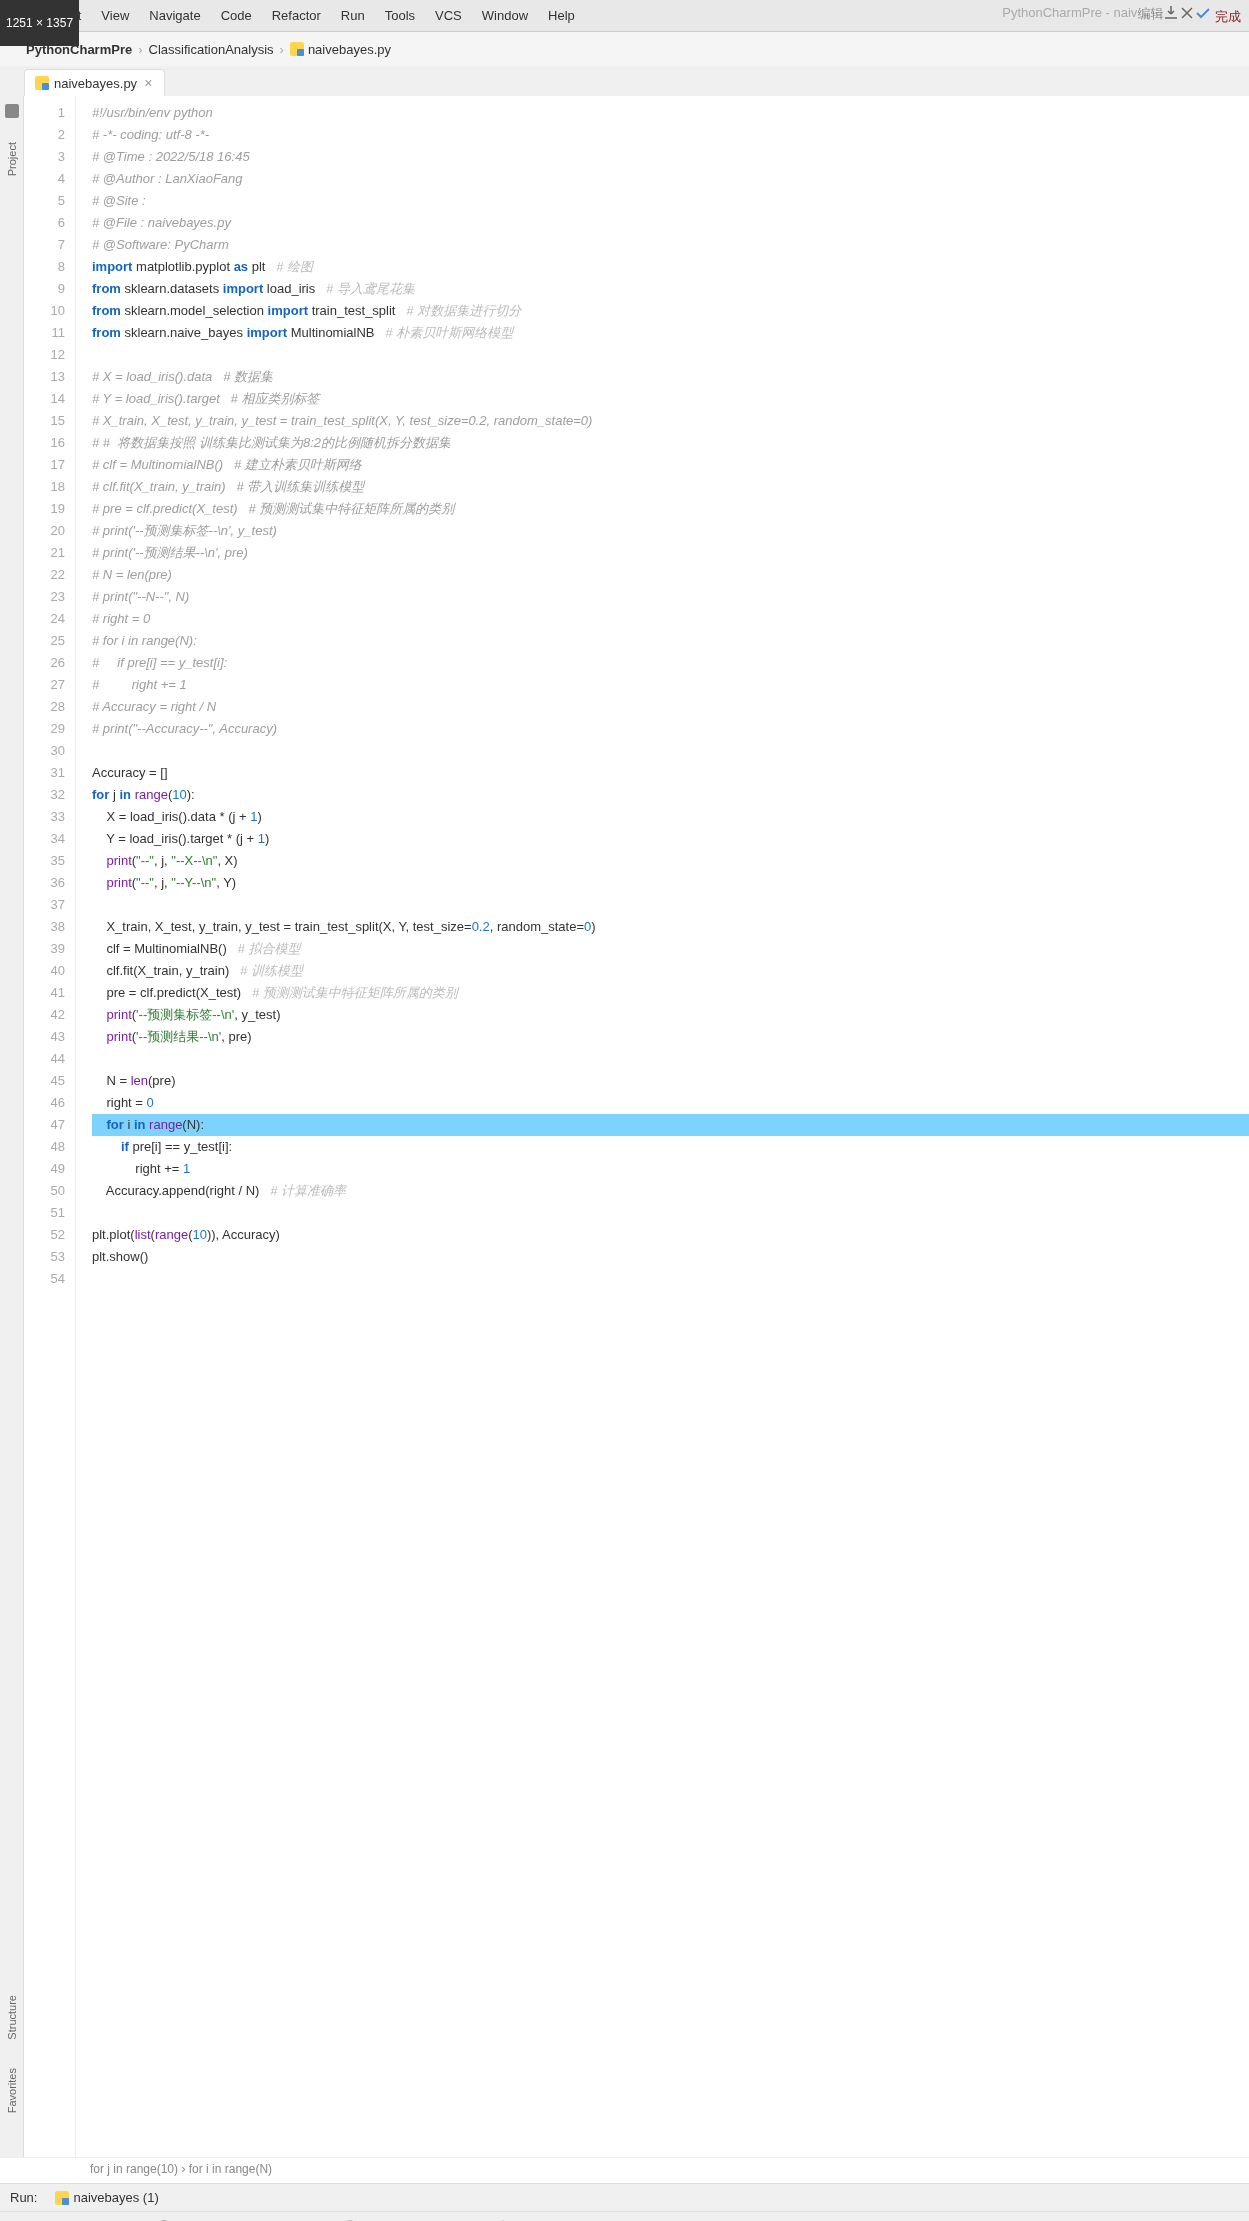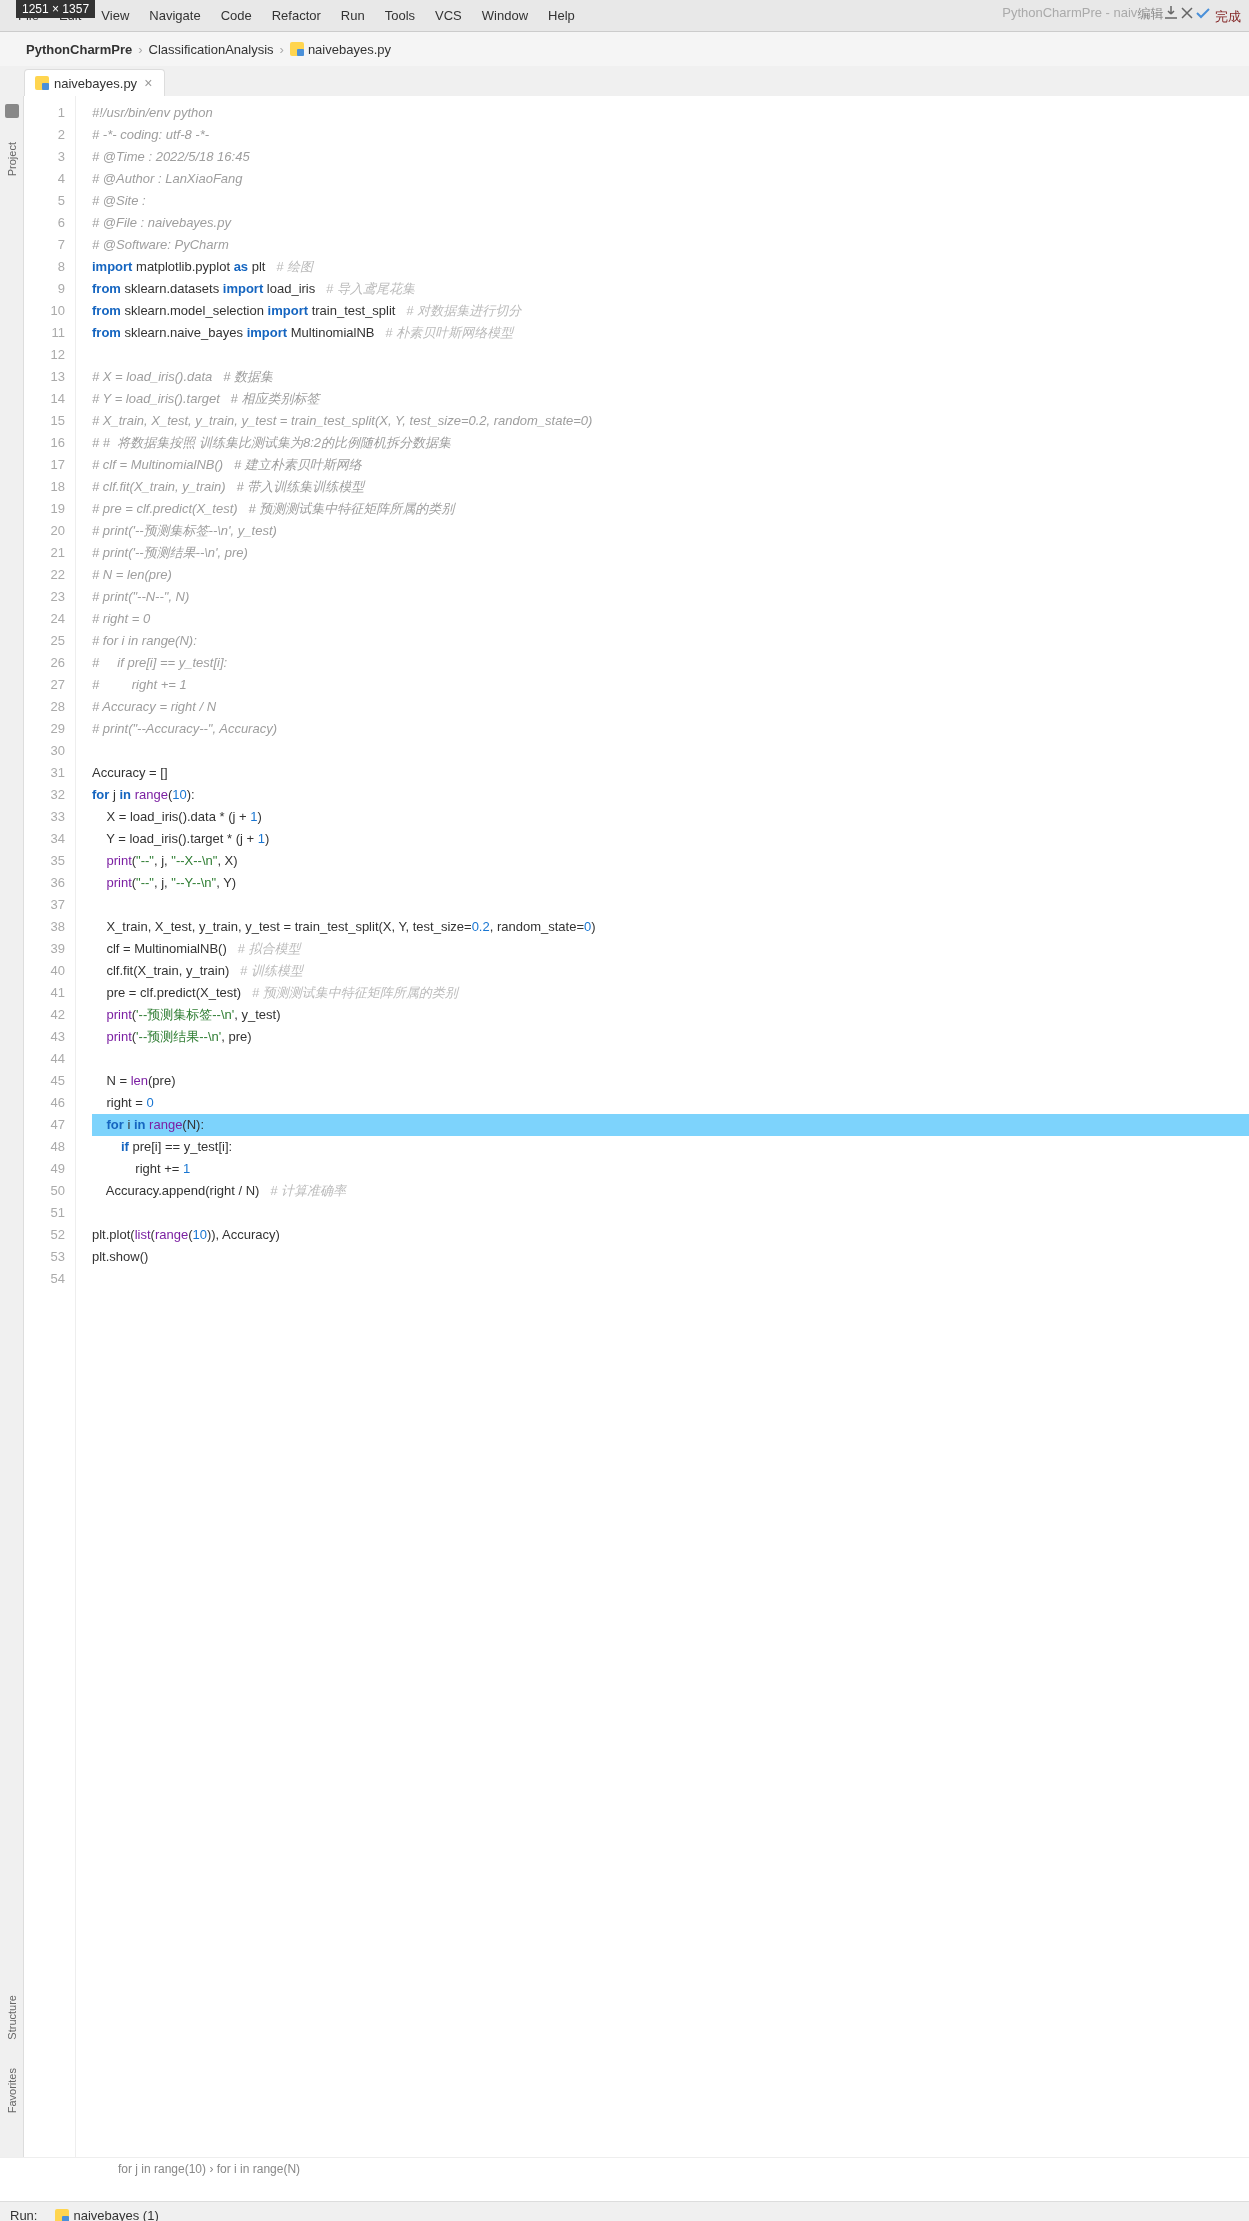--- a/index.html
+++ b/index.html
@@ -1,17 +1,17 @@
 <!DOCTYPE html>
 <html><head>
 <meta charset="utf-8">
 <style>
 *{margin:0;padding:0;box-sizing:border-box;font-family:-apple-system,"Segoe UI",sans-serif;font-size:13px}
 body{background:#f5f5f5;color:#333;width:1249px;height:2221px;overflow:hidden;transform-origin:top left}
-.dim-badge{position:absolute;top:0;left:16px;background:#333;color:#fff;padding:2px 6px;font-size:12px;z-index:100}
+.dim-badge{position:absolute;top:0;left:0;background:#333;color:#fff;padding:16px 6px;font-size:12px;z-index:100}
 .menubar{background:#e8e8e8;height:32px;display:flex;align-items:center;padding:0 8px;border-bottom:1px solid #ccc}
 .menubar-left{display:flex;gap:0}
 .menu-item{padding:4px 10px;cursor:pointer}
 .menubar-right{margin-left:auto;display:flex;align-items:flex-start;color:#888}
 .title-faded{color:#aaa}
 .toolbar-icon{width:16px;height:16px;display:inline-block}
 .done-btn{color:#7f1d1d}
 .breadcrumb{height:34px;display:flex;align-items:center;padding:0 26px;background:#f5f5f5;gap:6px}
 .bc-sep{color:#aaa}
 .bc-strong{font-weight:bold}
@@ -31,21 +31,21 @@
 .fold-col{width:12px;background:#fff;position:relative}
 .code{flex:1;padding:6px 0 6px 4px;line-height:22px;white-space:pre;overflow:hidden}
 .code .line{height:22px}
 .hl{background:#7dd3fc}
 .c{color:#9e9e9e;font-style:italic}
 .cc{color:#bbb;font-style:italic}
 .k{color:#1565c0;font-weight:bold}
 .s{color:#2e7d32}
 .n{color:#1976d2}
 .fn{color:#7b1fa2}
-.crumb-bar{height:44px;padding:4px 118px;color:#888;font-size:12px;background:#fff;border-top:1px solid #eee}
+.crumb-bar{height:26px;padding:4px 90px;color:#888;font-size:12px;background:#fff;border-top:1px solid #eee}
 .run-bar{height:28px;display:flex;align-items:center;padding:0 10px;background:#f0f0f0;border-top:1px solid #ddd;gap:10px}
 .run-tab{display:flex;align-items:center;gap:4px;padding:2px 8px}
 .bottom-tabs{height:30px;display:flex;align-items:center;padding:0 14px;background:#f0f0f0;border-top:1px solid #ddd;gap:22px;font-size:12px}
 .bt-item{display:flex;align-items:center;gap:5px;color:#555}
 .bt-run{color:#2e7d32;font-weight:500}
 .bt-icon{width:14px;height:14px;display:inline-block}
 svg{display:block}
 </style>
 </head>
 <body>

